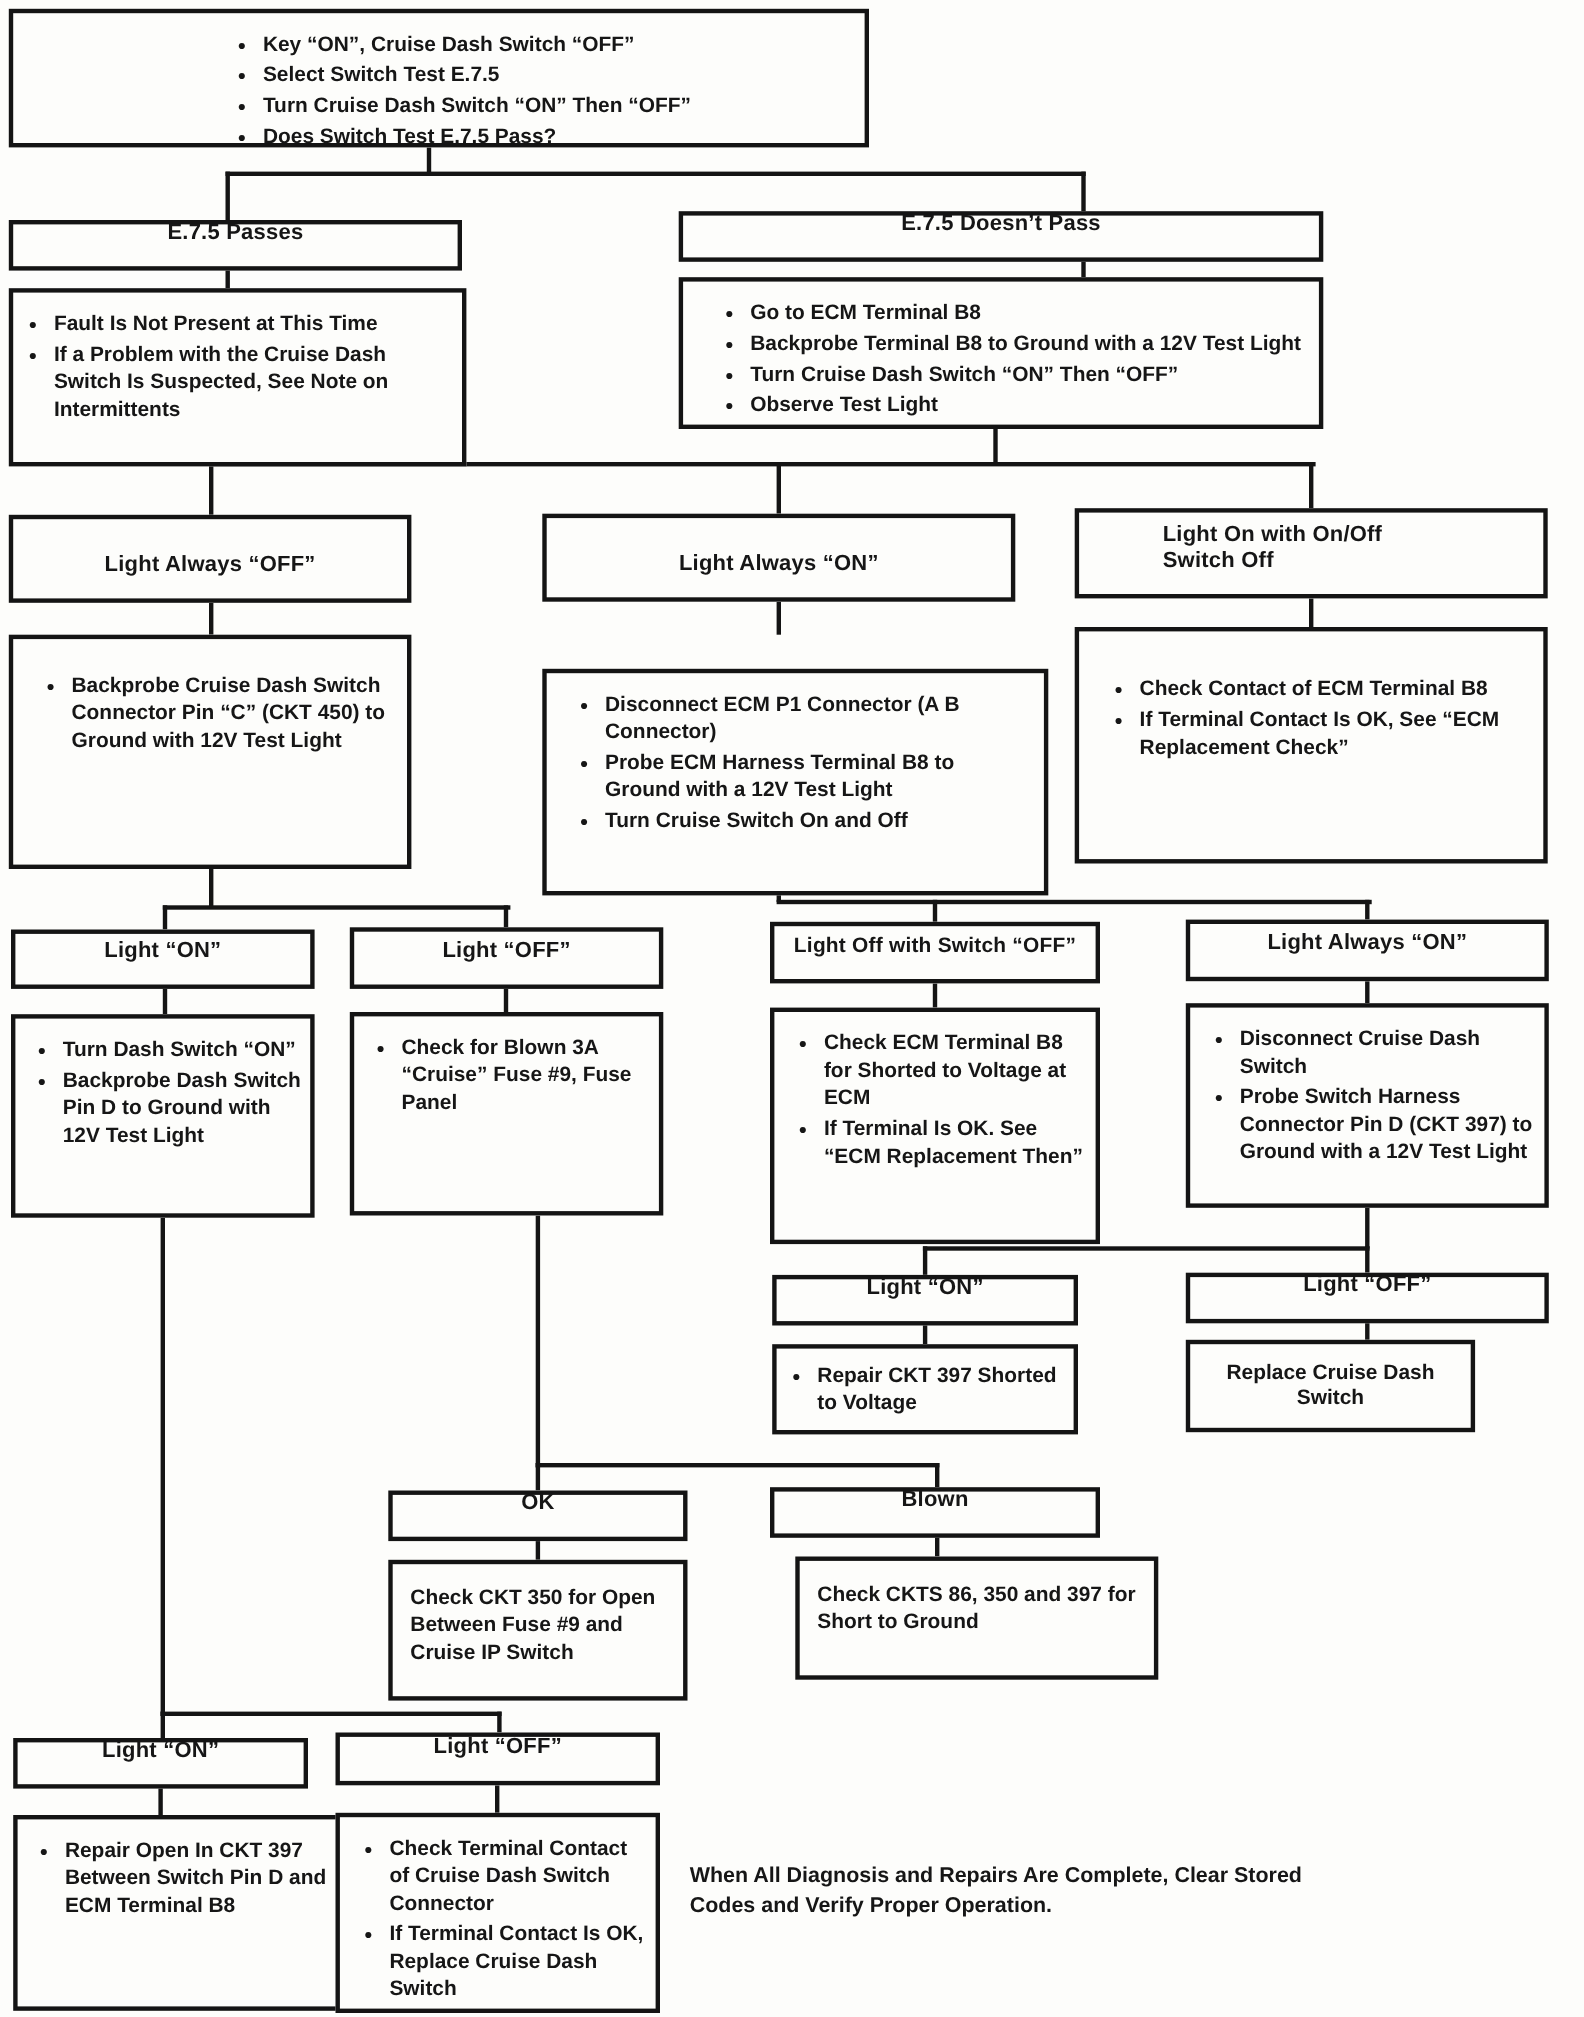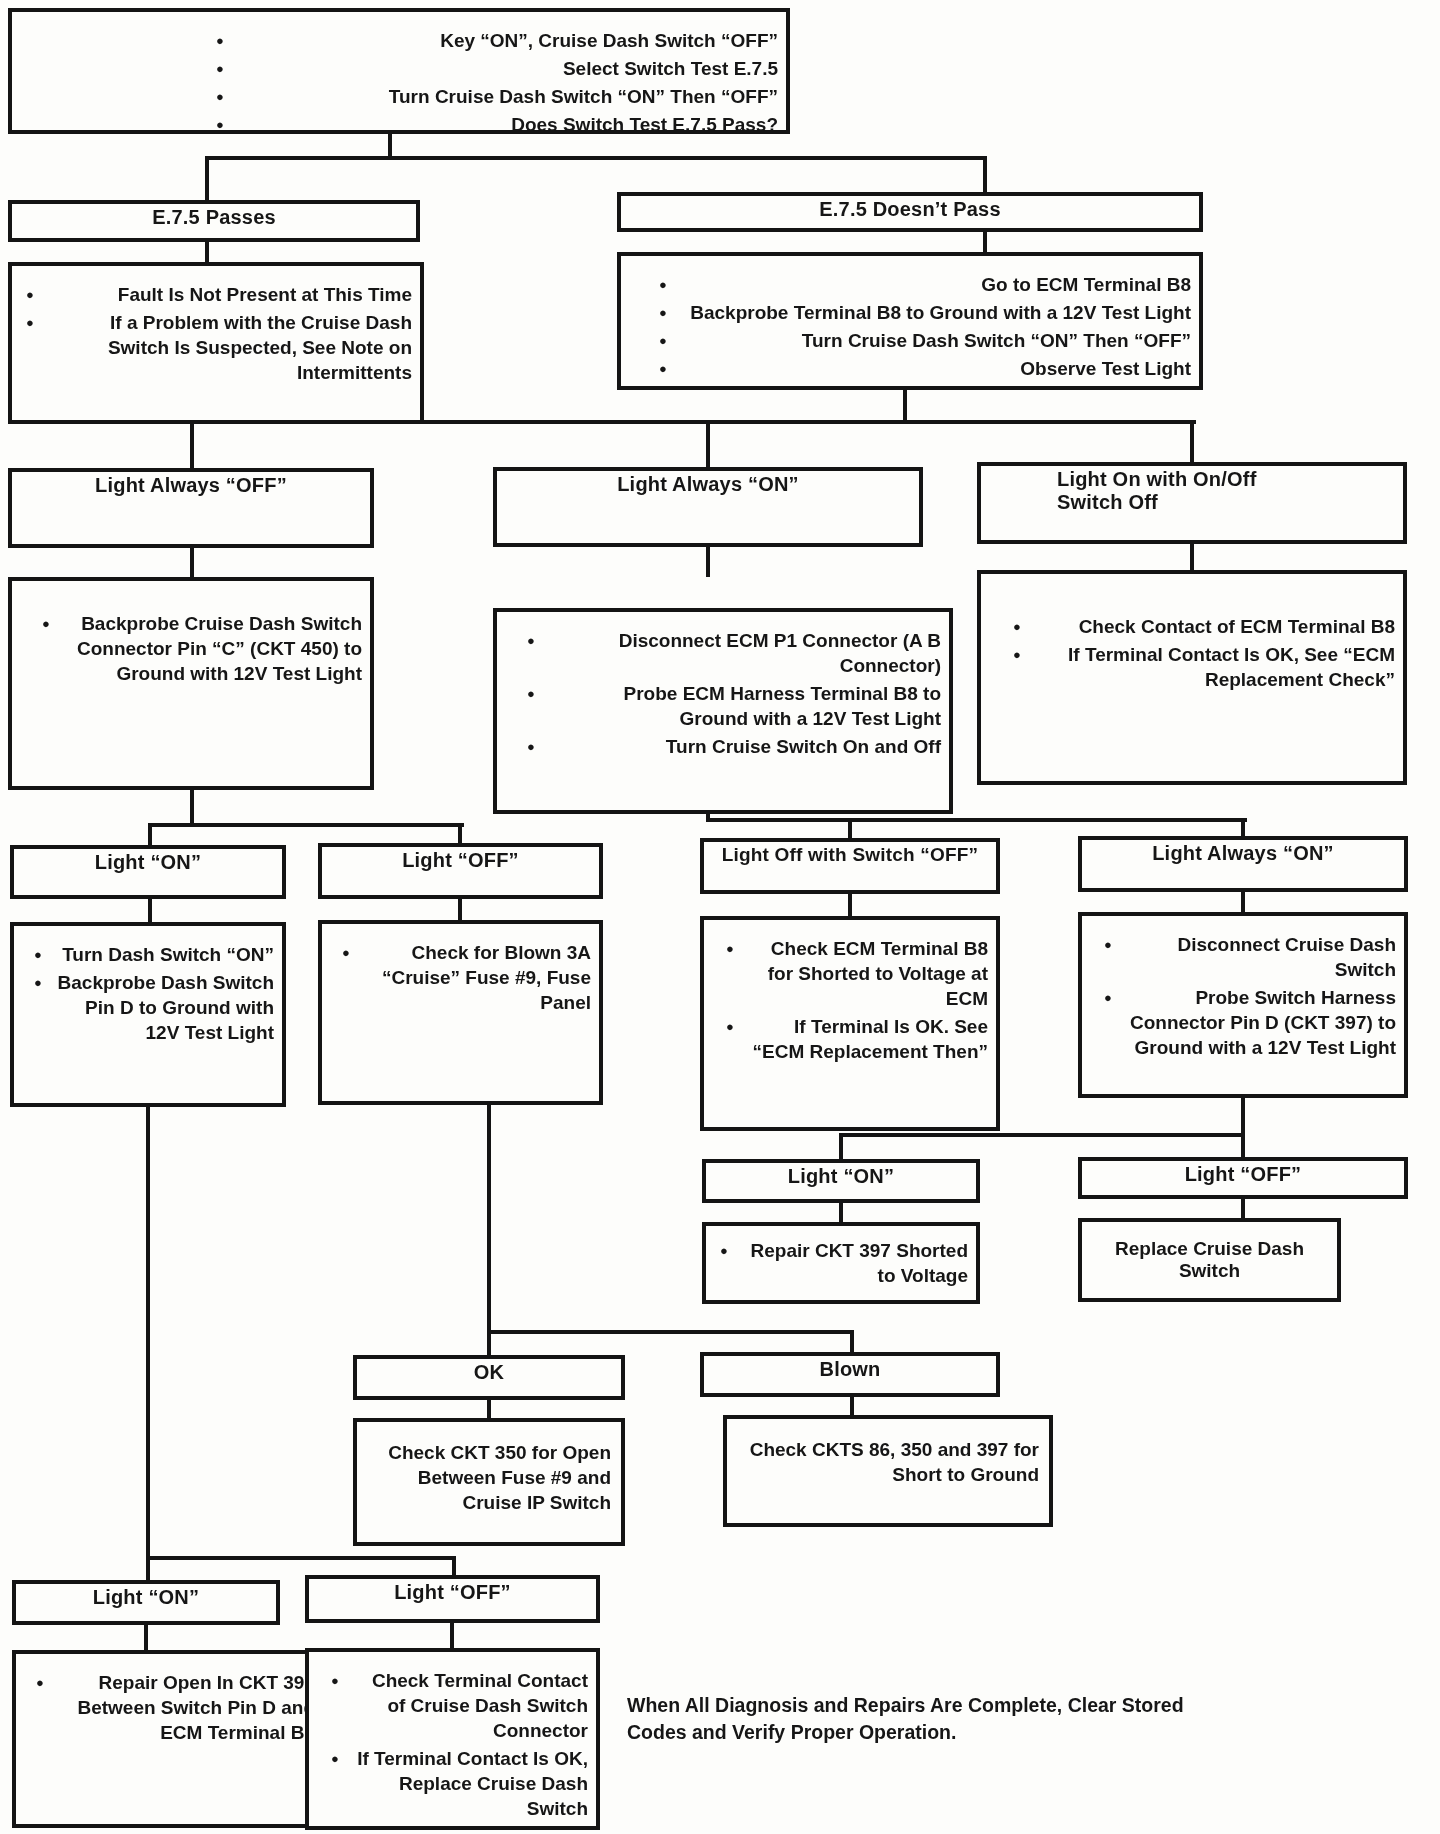--- a/index.html
+++ b/index.html
@@ -5,25 +5,24 @@
   html,body{margin:0;padding:0;background:#e8e8e4;}
   .page{
     position:relative;width:1440px;height:1834px;margin:0 auto;
     background:#fdfdfb;color:#161616;
     font-family:"Liberation Sans","DejaVu Sans",sans-serif;
     font-weight:700;overflow:hidden;
   }
   .box{
     position:absolute;background:#fdfdfb;border:4px solid #141414;
     box-sizing:border-box;
-    text-align:right;
   }
   .hdr{
-    display:flex;align-items:flex-start;justify-content:center;
-    text-align:center;font-size:20px;letter-spacing:.2px;padding:2px 8px;
+    display:flex;align-items:flex-end;justify-content:center;
+    text-align:center;font-size:20px;letter-spacing:.2px;padding:19px 8px;
   }
   .bdy{font-size:19px;line-height:25px;padding:16px 8px 10px 14px;}
   .bdy ul{list-style:none;margin:0;padding:0;}
   .bdy li{position:relative;padding-left:23px;margin:0 0 3px 0;}
   .bdy li::before{content:"●";position:absolute;left:0;top:0;font-size:13px;}
   .plain{padding:18px 10px 10px 16px;}
   .center{display:flex;align-items:center;justify-content:center;text-align:center;padding:8px;}
   .start-ul{padding-left:190px !important;}
   .ln{position:absolute;background:#141414;}
   .note{

